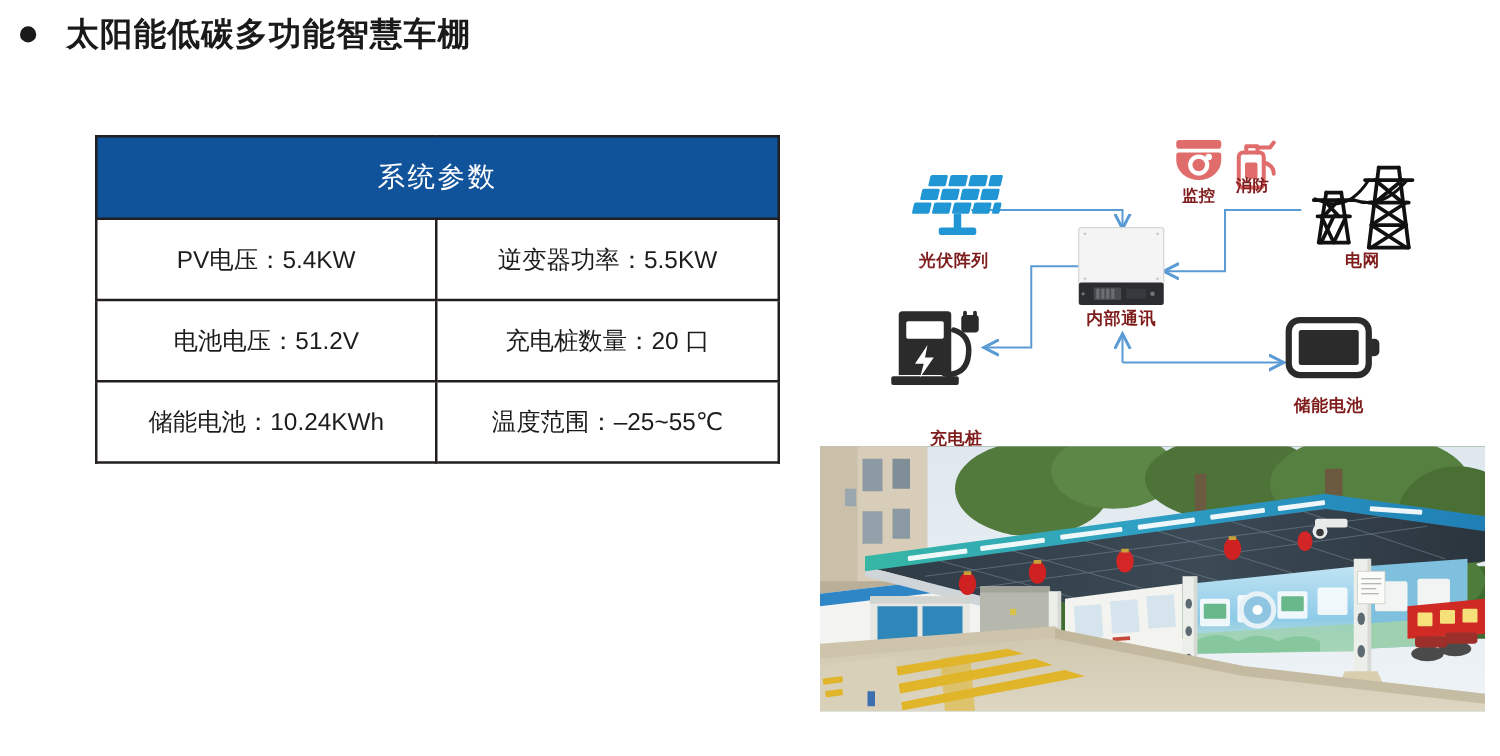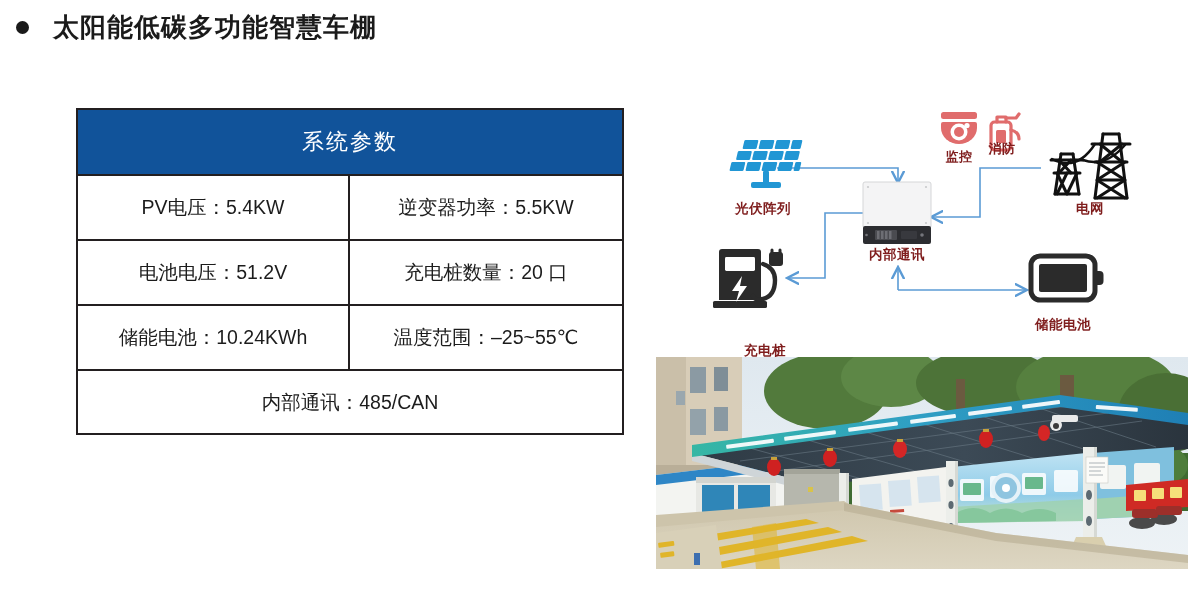--- a/index.html
+++ b/index.html
@@ -108,23 +108,20 @@
         <td class="spec-cell left-col">PV电压：5.4KW</td>
         <td class="spec-cell right-col">逆变器功率：5.5KW</td>
       </tr>
       <tr>
         <td class="spec-cell left-col">电池电压：51.2V</td>
         <td class="spec-cell right-col">充电桩数量：20 口</td>
       </tr>
       <tr>
         <td class="spec-cell left-col">储能电池：10.24KWh</td>
         <td class="spec-cell right-col">温度范围：–25~55℃</td>
-      </tr>
-      <tr>
-        <td class="spec-cell full" colspan="2">内部通讯：485/CAN</td>
       </tr>
     </tbody>
   </table>
 
   <div class="diagram">
     <svg width="535" height="250" viewBox="0 0 535 250" xmlns="http://www.w3.org/2000/svg">
       <defs>
         <marker id="arrHead" markerWidth="9" markerHeight="9" refX="7" refY="4.5" orient="auto" markerUnits="strokeWidth">
           <path d="M0,0.6 L7.6,4.5 L0,8.4" fill="none" stroke="#5b9bd5" stroke-width="1.5"></path>
         </marker>

